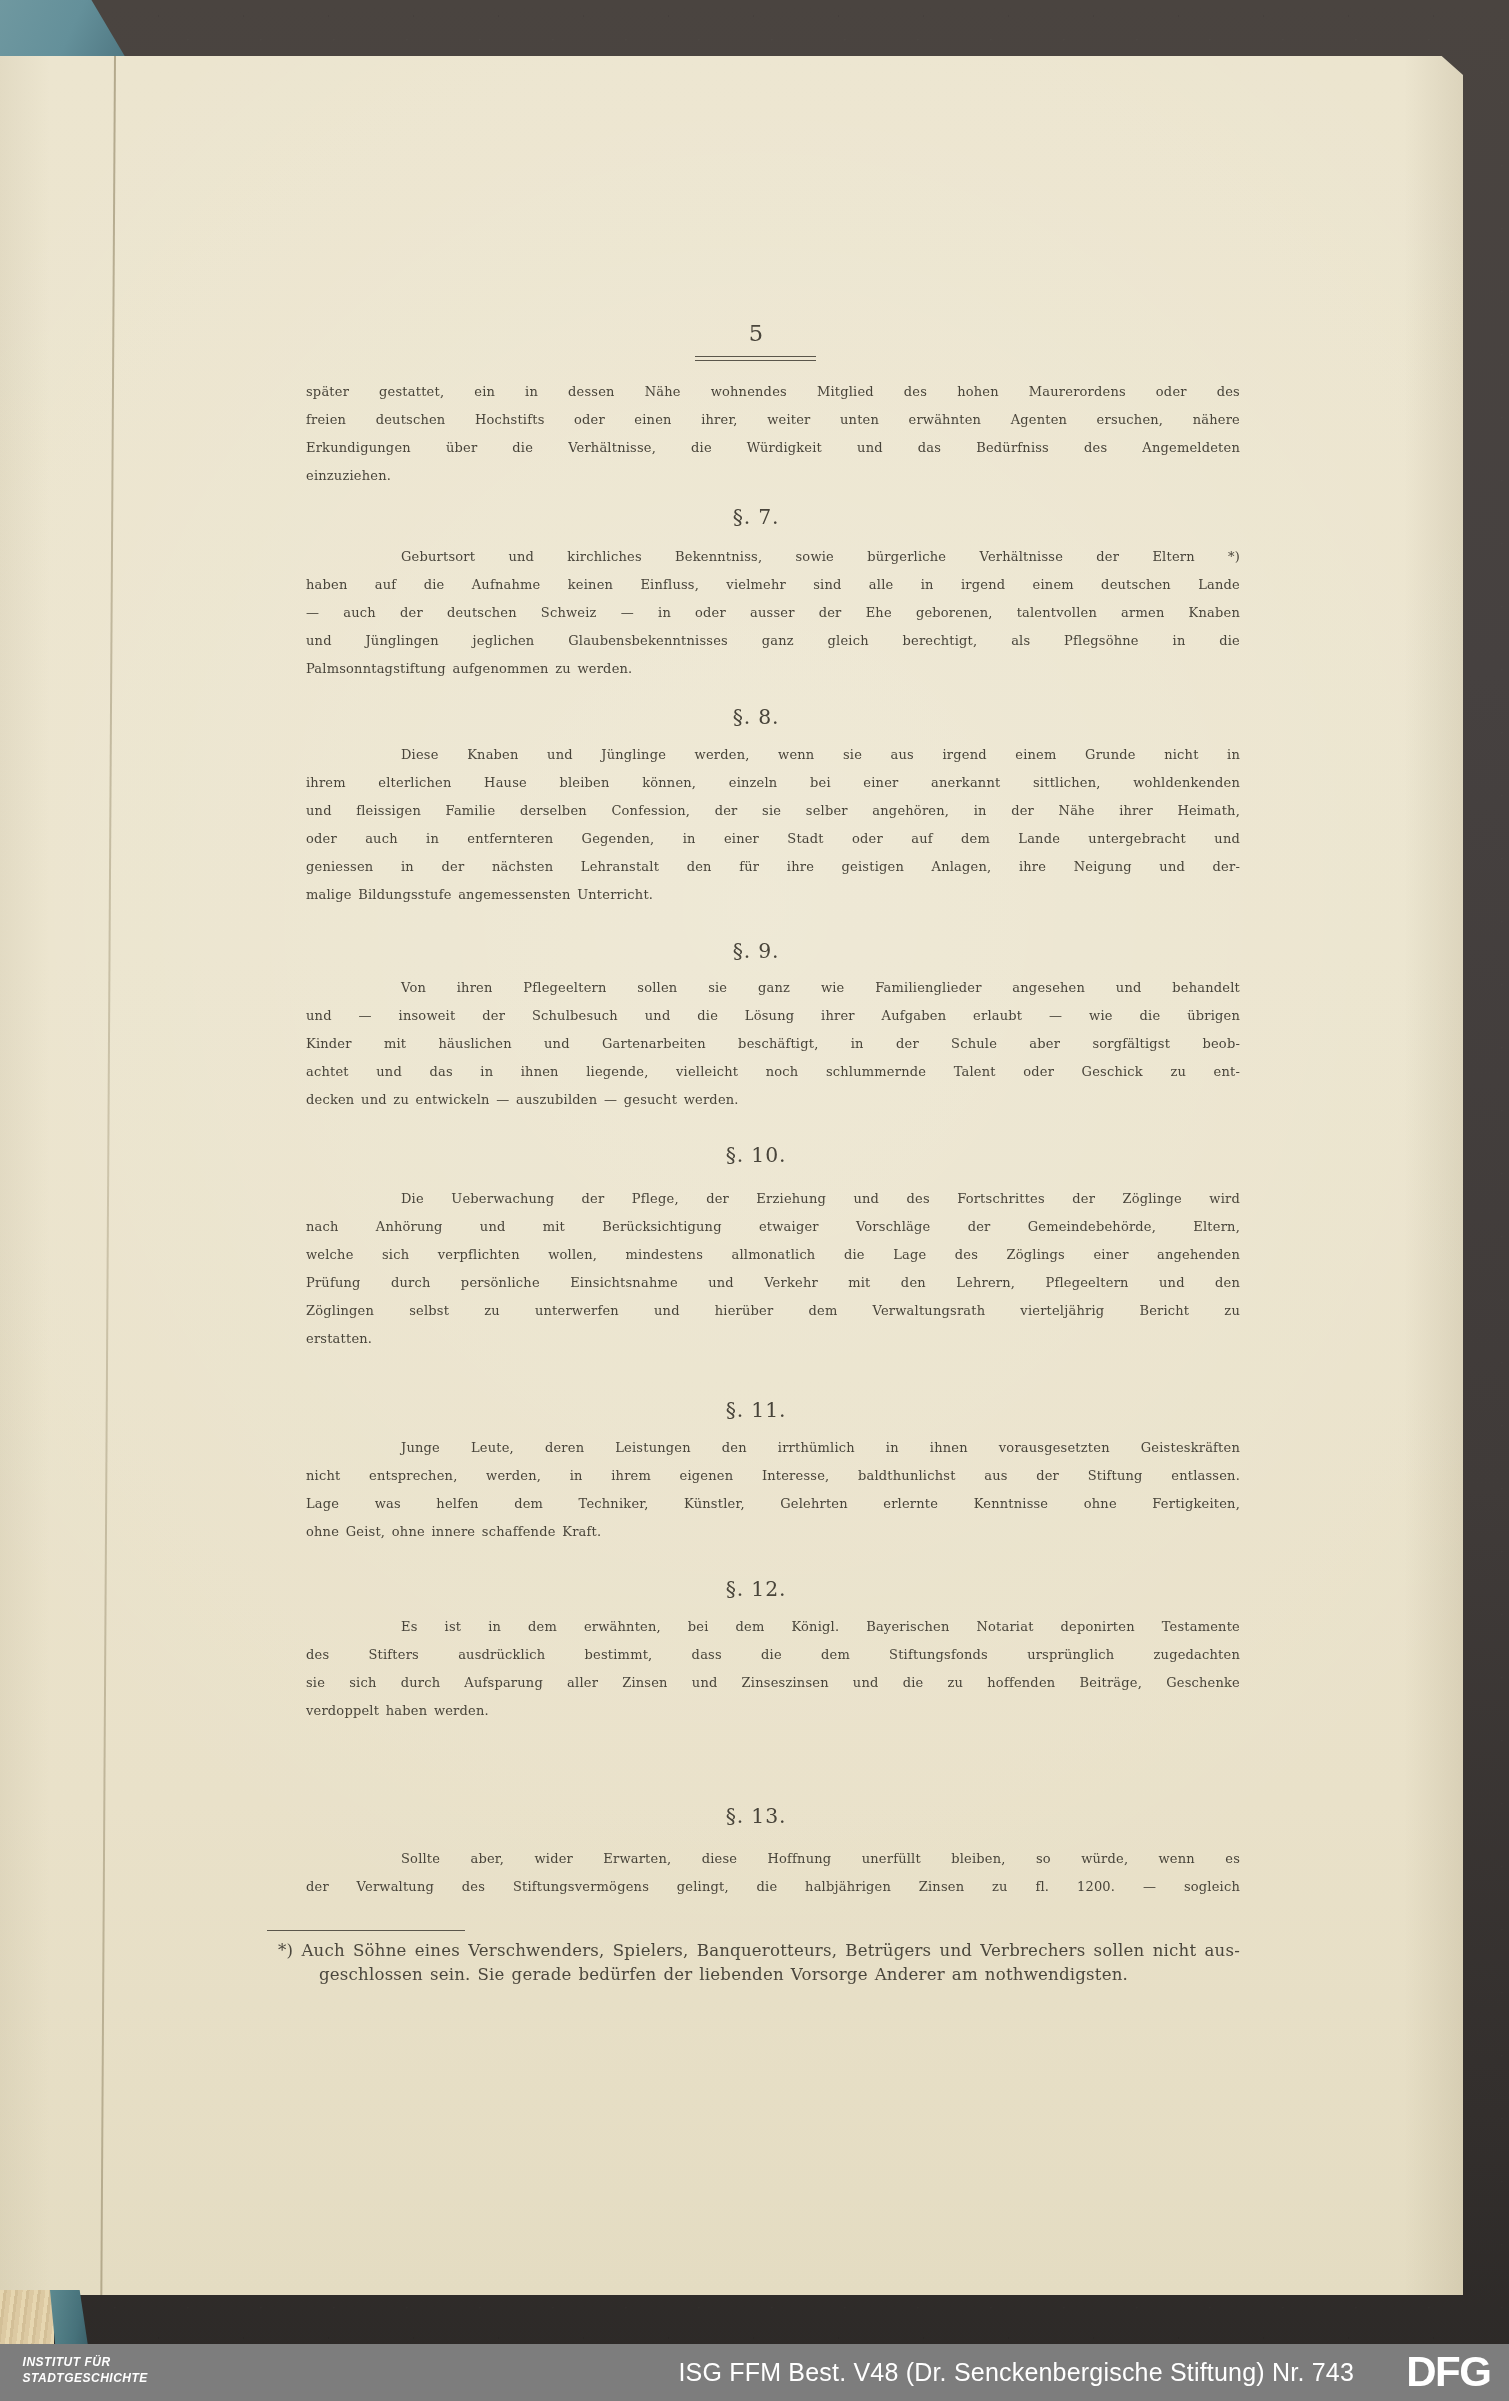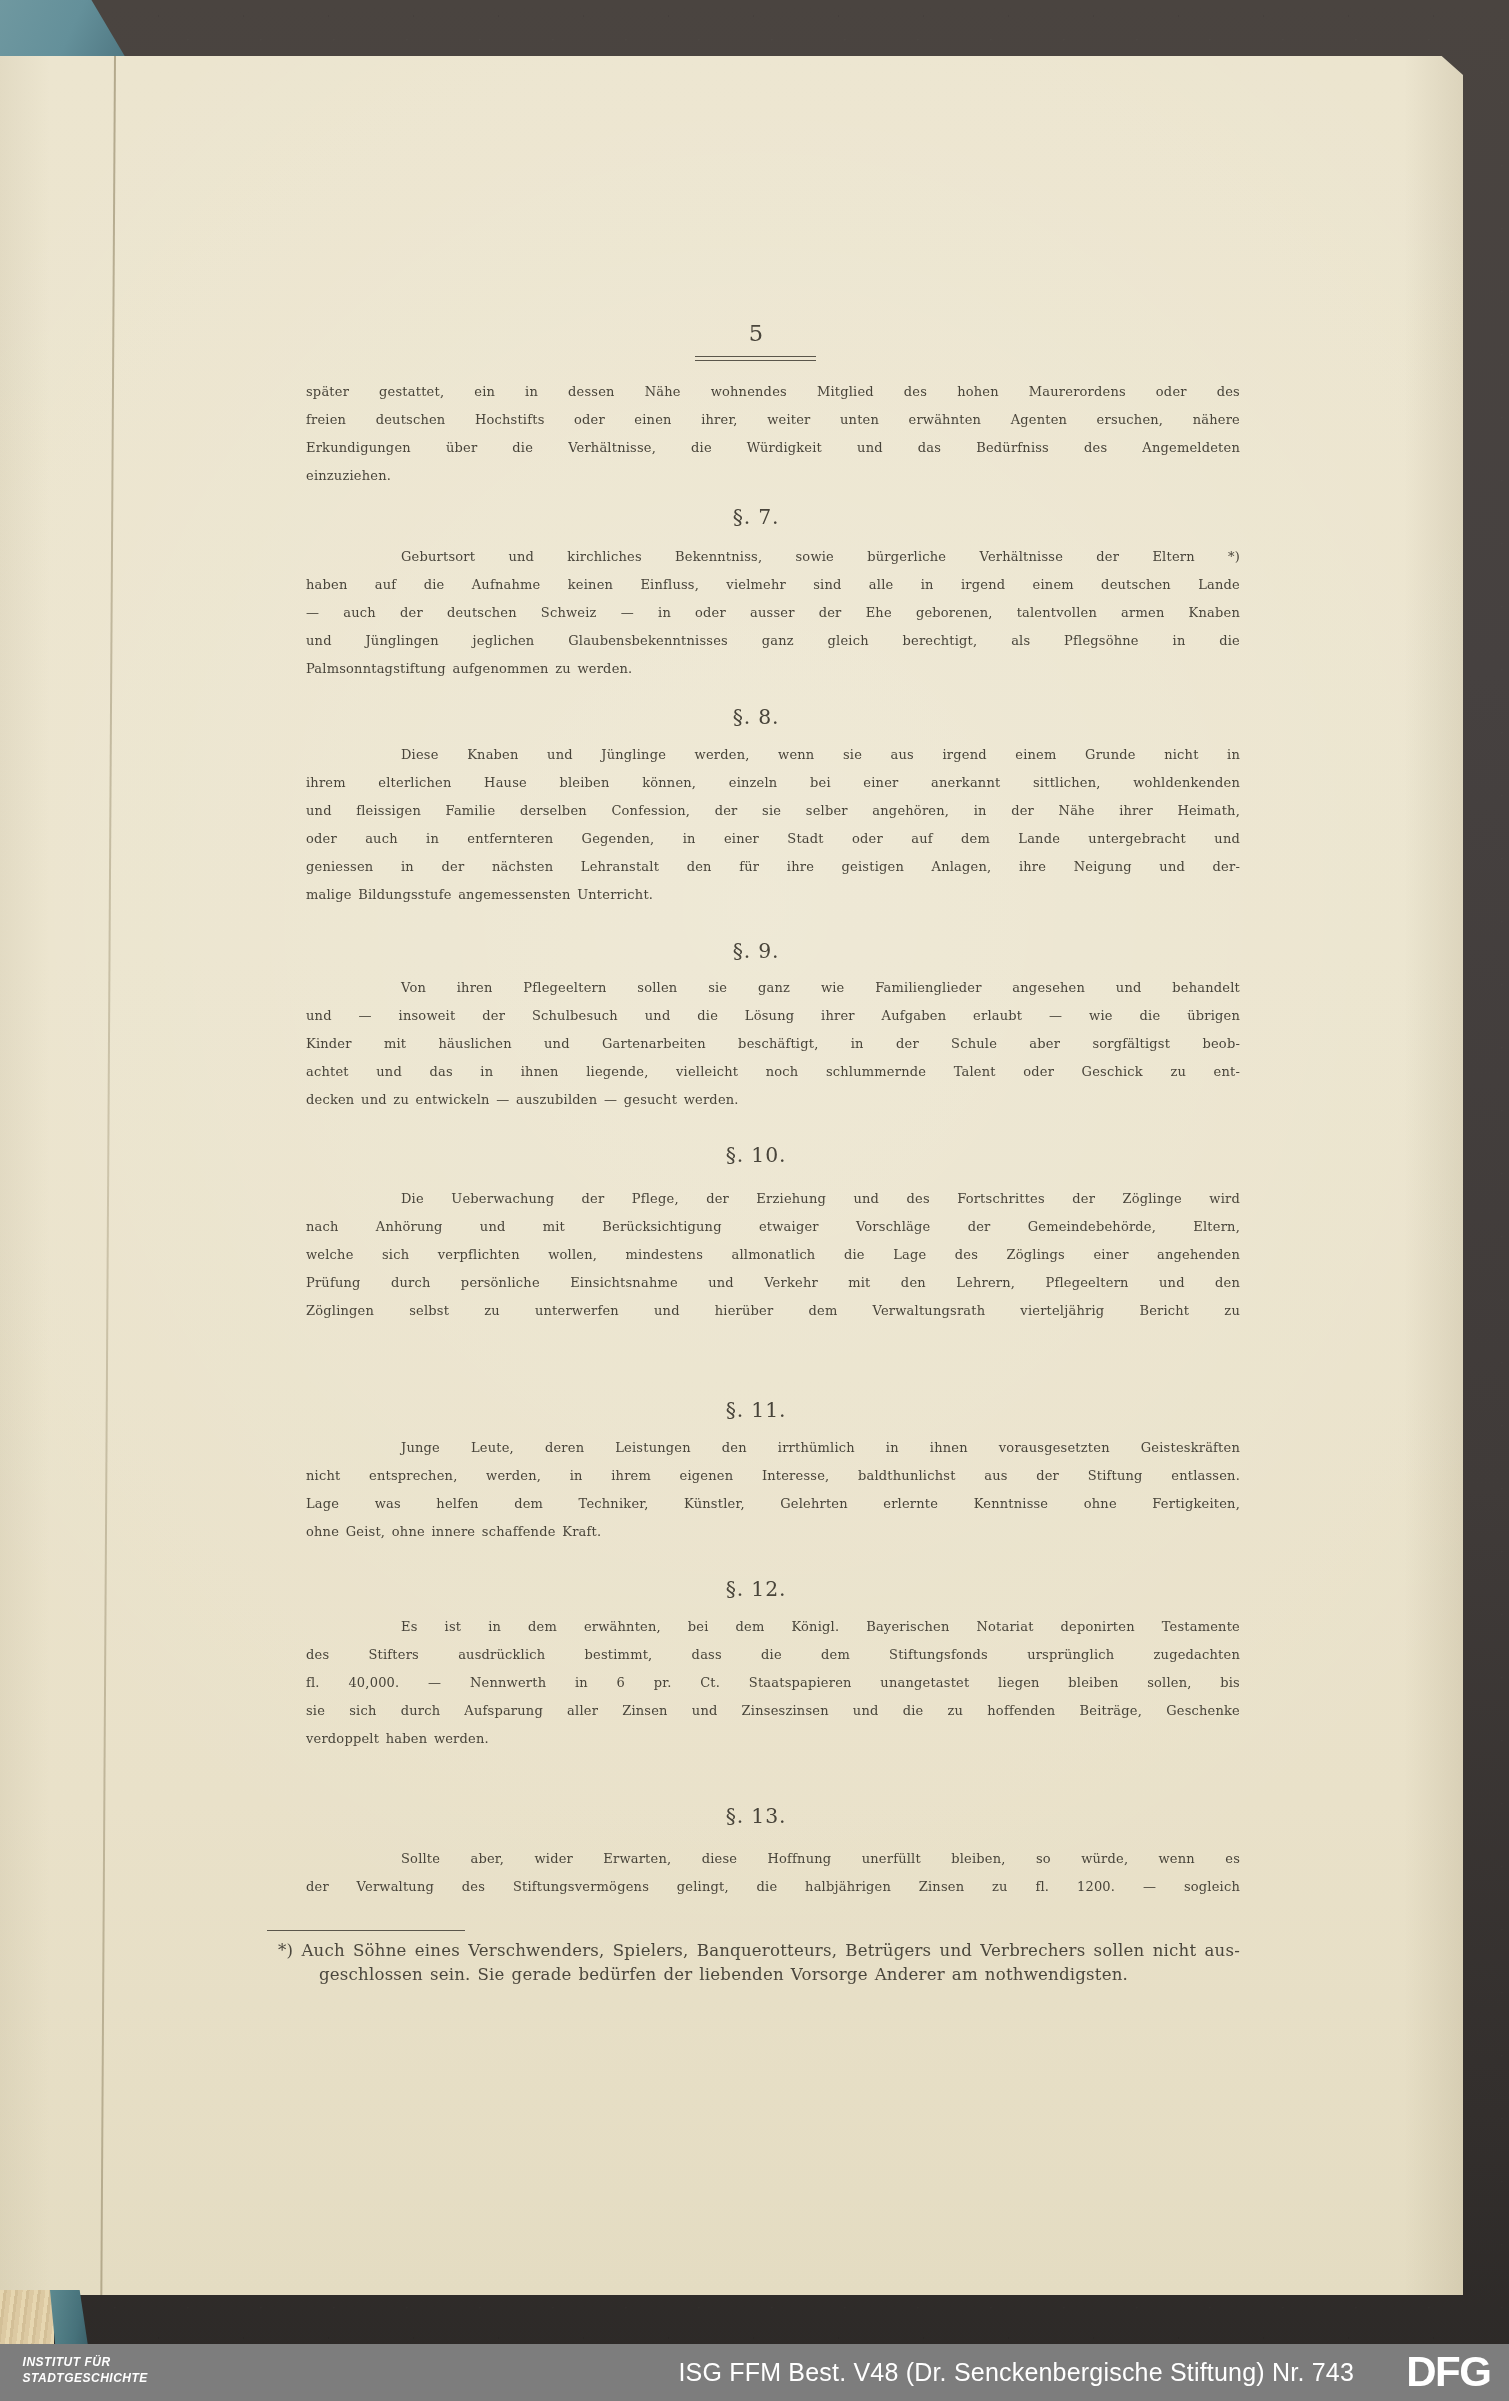--- a/index.html
+++ b/index.html
@@ -111,33 +111,33 @@
           <div class="tline">achtet und das in ihnen liegende, vielleicht noch schlummernde Talent oder Geschick zu ent-</div>
           <div class="tline lastline">decken und zu entwickeln — auszubilden — gesucht werden.</div>
         </div>
         <div class="sec-heading" style="top: 1086px;">§. 10.</div>
         <div class="para" style="top: 1129px;">
           <div class="tline indent">Die Ueberwachung der Pflege, der Erziehung und des Fortschrittes der Zöglinge wird</div>
           <div class="tline">nach Anhörung und mit Berücksichtigung etwaiger Vorschläge der Gemeindebehörde, Eltern,</div>
           <div class="tline">welche sich verpflichten wollen, mindestens allmonatlich die Lage des Zöglings einer angehenden</div>
           <div class="tline">Prüfung durch persönliche Einsichtsnahme und Verkehr mit den Lehrern, Pflegeeltern und den</div>
           <div class="tline">Zöglingen selbst zu unterwerfen und hierüber dem Verwaltungsrath vierteljährig Bericht zu</div>
+          <div class="tline lastline">erstatten.</div>
         </div>
         <div class="sec-heading" style="top: 1341px;">§. 11.</div>
         <div class="para" style="top: 1378px;">
           <div class="tline indent">Junge Leute, deren Leistungen den irrthümlich in ihnen vorausgesetzten Geisteskräften</div>
           <div class="tline">nicht entsprechen, werden, in ihrem eigenen Interesse, baldthunlichst aus der Stiftung entlassen.</div>
           <div class="tline">Lage was helfen dem Techniker, Künstler, Gelehrten erlernte Kenntnisse ohne Fertigkeiten,</div>
           <div class="tline lastline">ohne Geist, ohne innere schaffende Kraft.</div>
         </div>
         <div class="sec-heading" style="top: 1520px;">§. 12.</div>
         <div class="para" style="top: 1557px;">
           <div class="tline indent">Es ist in dem erwähnten, bei dem Königl. Bayerischen Notariat deponirten Testamente</div>
           <div class="tline">des Stifters ausdrücklich bestimmt, dass die dem Stiftungsfonds ursprünglich zugedachten</div>
-          <div class="tline">fl. 40,000. — Nennwerth in 6 pr. Ct. Staatspapieren unangetastet liegen bleiben sollen, bis</div>
           <div class="tline">sie sich durch Aufsparung aller Zinsen und Zinseszinsen und die zu hoffenden Beiträge, Geschenke</div>
           <div class="tline lastline">verdoppelt haben werden.</div>
         </div>
         <div class="sec-heading" style="top: 1747px;">§. 13.</div>
         <div class="para" style="top: 1789px;">
           <div class="tline indent">Sollte aber, wider Erwarten, diese Hoffnung unerfüllt bleiben, so würde, wenn es</div>
           <div class="tline">der Verwaltung des Stiftungsvermögens gelingt, die halbjährigen Zinsen zu fl. 1200. — sogleich</div>
         </div>
       </div>
 

